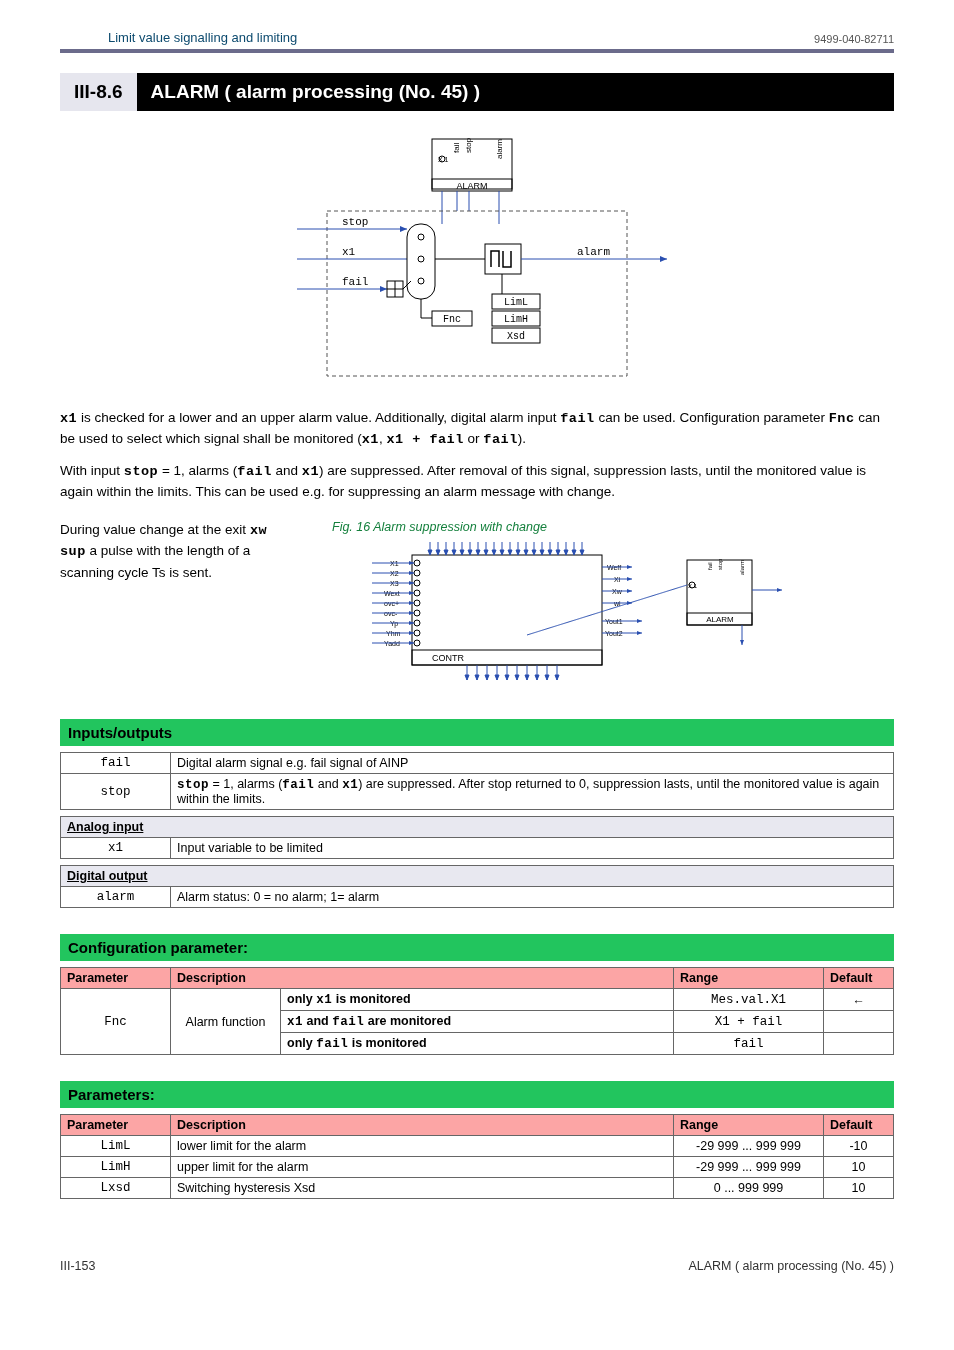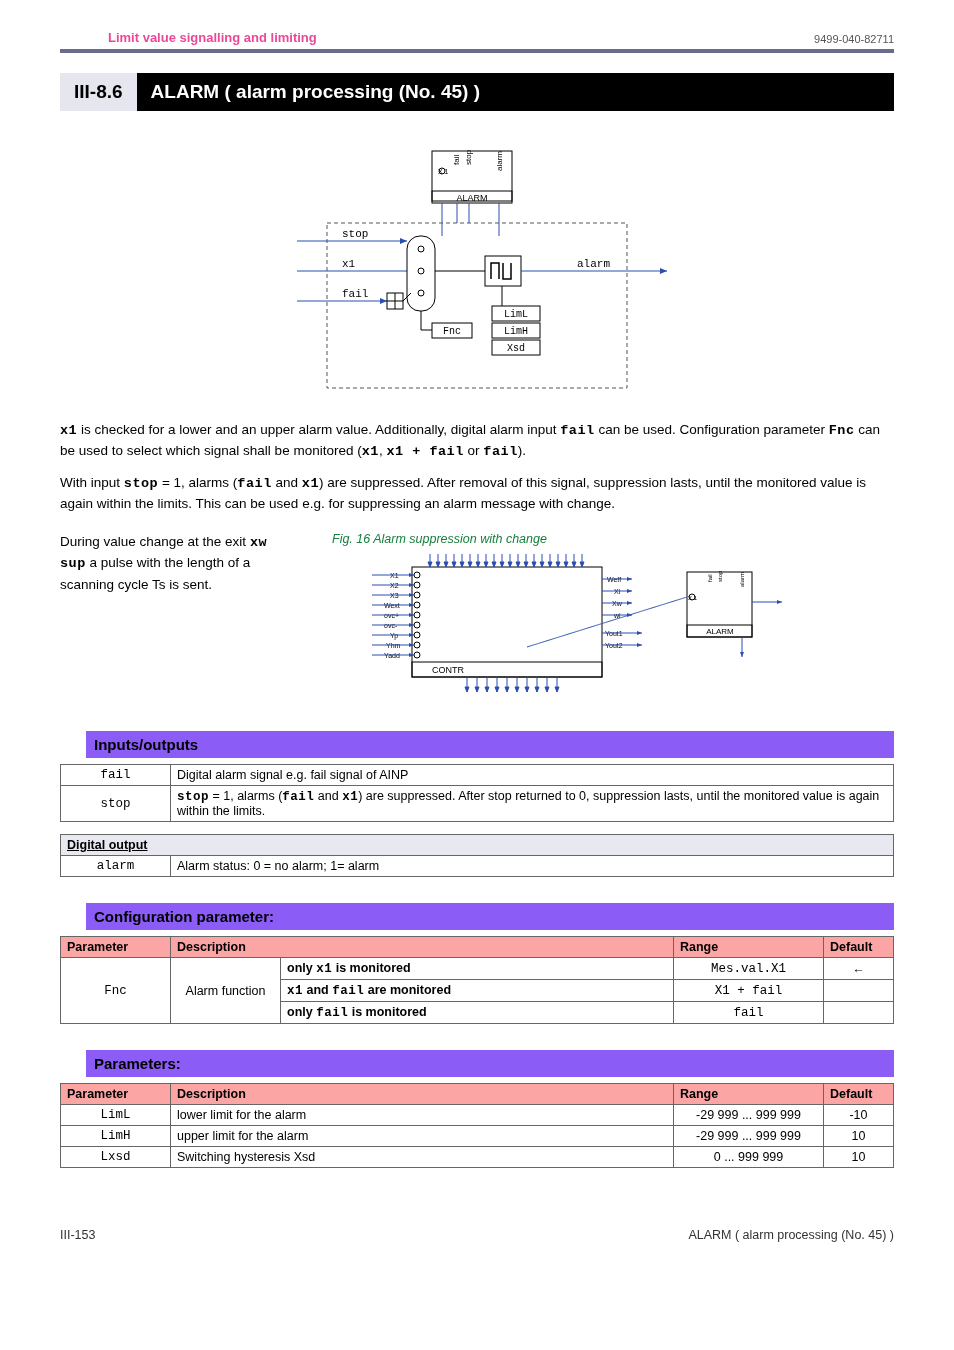--- a/index.html
+++ b/index.html
@@ -14,26 +14,26 @@
   }
   .page { padding: 0 60px 40px 60px; }
   .topbar {
     display: flex;
     justify-content: space-between;
     align-items: flex-end;
     padding: 30px 0 4px 0;
     border-bottom: 4px solid #6b6b8b;
     margin-bottom: 20px;
   }
-  .topbar .left { font-weight: bold; font-size: 13px; color: #ec4899; padding-left: 48px; }
+  .topbar .left { font-weight: normal; font-size: 13px; color: #0c4a6e; padding-left: 48px; }
   .topbar .right { font-size: 11px; color: #555; }
   .section-head {
     display: flex;
     align-items: stretch;
-    margin-bottom: 30px;
+    margin-bottom: 18px;
   }
   .section-head .num {
     background: #e6e6ee;
     font-weight: bold;
     font-size: 19px;
     padding: 8px 14px;
     color: #000;
   }
   .section-head .title {
     background: #000;
@@ -50,27 +50,26 @@
   .two-col {
     display: flex;
     gap: 32px;
     margin-top: 18px;
     align-items: flex-start;
   }
   .two-col .left { flex: 0 0 240px; font-size: 13.5px; line-height: 1.5; }
   .two-col .right { flex: 1; }
   .fig-caption { color: #15803d; font-style: italic; font-size: 12.5px; margin-bottom: 6px; }
   .subhead-bar {
-    background: #8b5cf6;
+    background: #22c55e;
     font-weight: bold;
     font-size: 15px;
     padding: 5px 8px;
     margin-top: 26px;
     margin-bottom: 6px;
-    margin-left: 26px;
   }
   table.tbl {
     width: 100%;
     border-collapse: collapse;
     font-size: 12.5px;
   }
   table.tbl th, table.tbl td {
     border: 1px solid #666;
     padding: 3px 6px;
     text-align: left;
@@ -352,20 +351,31 @@
     </tr>
     <tr>
       <td class="mono-cell">stop</td>
       <td>
         <span class="mono">stop</span><span> = 1, alarms (</span><span class="mono">fail</span><span> and </span><span class="mono">x1</span><span>) are suppressed. After stop returned to 0, suppression lasts, until the monitored value is again within the limits.</span>
       </td>
     </tr>
   </tbody>
     </table>
   <div class="spacer"></div>
+  <table class="tbl">
+    <tbody>
+        <tr>
+          <td class="hdr" colspan="2">Analog input</td>
+        </tr>
+    <tr>
+      <td class="mono-cell" style="width:110px">x1</td>
+      <td>Input variable to be limited</td>
+    </tr>
+  </tbody>
+    </table>
   <div class="spacer"></div>
   <table class="tbl">
     <tbody>
         <tr>
           <td class="hdr" colspan="2">Digital output</td>
         </tr>
     <tr>
       <td class="mono-cell" style="width:110px">alarm</td>
       <td>Alarm status: 0 = no alarm; 1= alarm</td>
     </tr>

